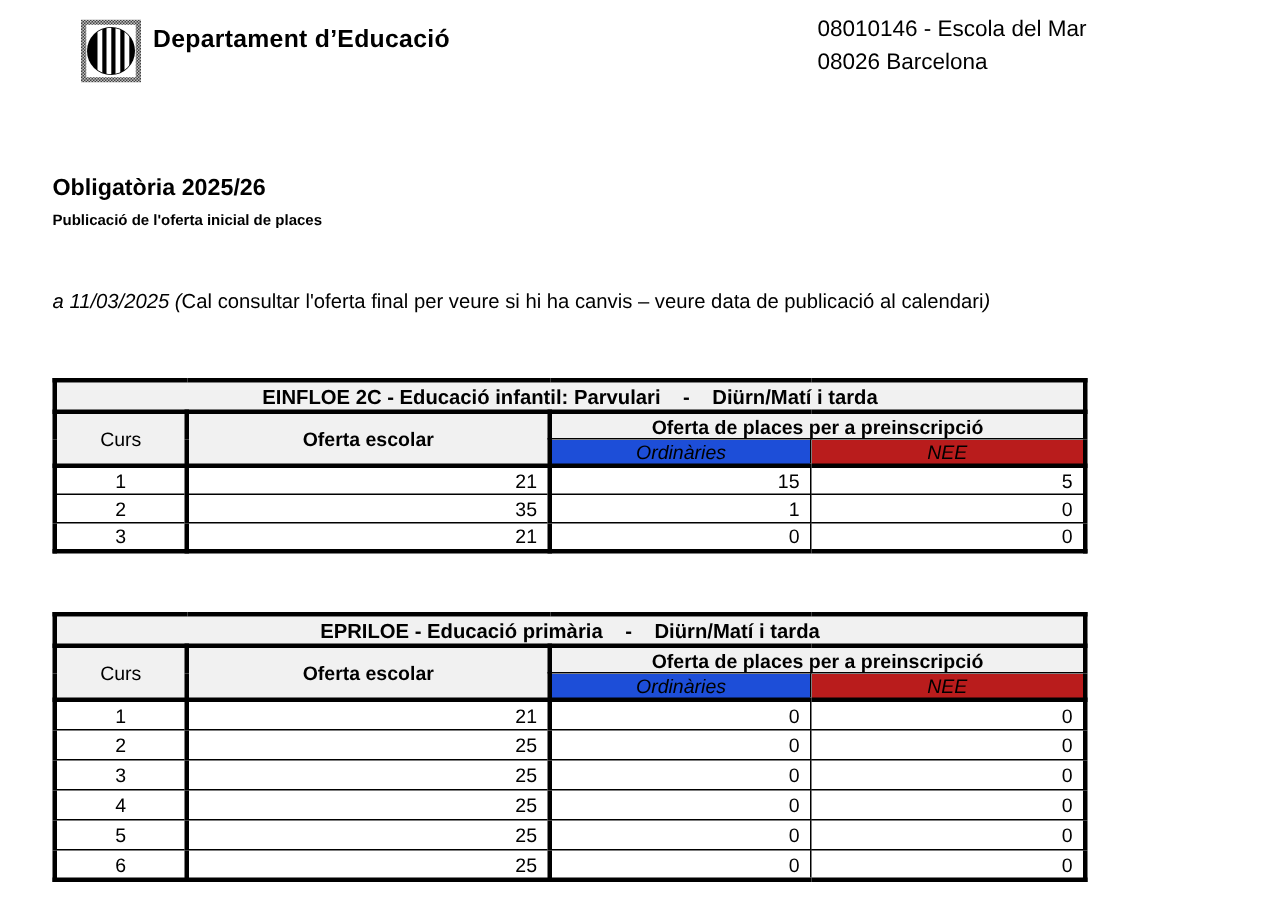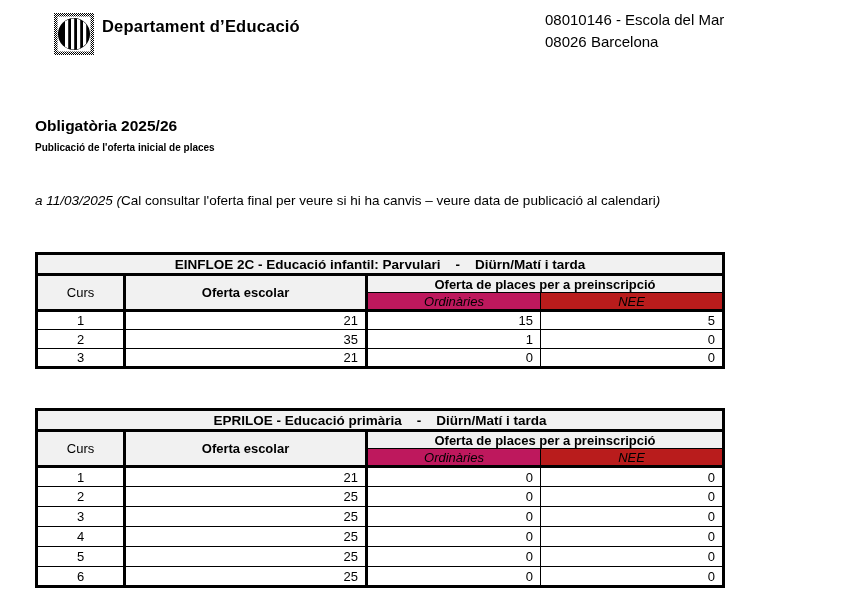--- a/index.html
+++ b/index.html
@@ -57,21 +57,21 @@
   th.h-oferta {
     border-right: 3px solid #000; border-bottom: 3px solid #000;
     background: #f1f1f1; font-weight: 700; text-align: center; vertical-align: middle;
   }
   th.h-group {
     border-right: 3px solid #000; border-bottom: 1.5px solid #000;
     background: #f1f1f1; font-weight: 700; text-align: center; height: 18px; margin-top: 20px;
   }
   th.h-ord {
     border-right: 1.5px solid #000; border-bottom: 3px solid #000;
-    background: #be185d; font-weight: 400; font-style: italic; text-align: center; height: 18px;
+    background: #1d4ed8; font-weight: 400; font-style: italic; text-align: center; height: 18px;
   }
   th.h-nee {
     border-right: 3px solid #000; border-bottom: 3px solid #000;
     background: #b91c1c; font-weight: 400; font-style: italic; text-align: center; height: 18px;
   }
 
   .offer-table td { border-bottom: 1.5px solid #000; background: #fff; }
   .table-1 td { height: 19px; }
   .table-2 td { height: 20px; }
   td.c-curs   { border-left: 3px solid #000; border-right: 3px solid #000; text-align: center; }

